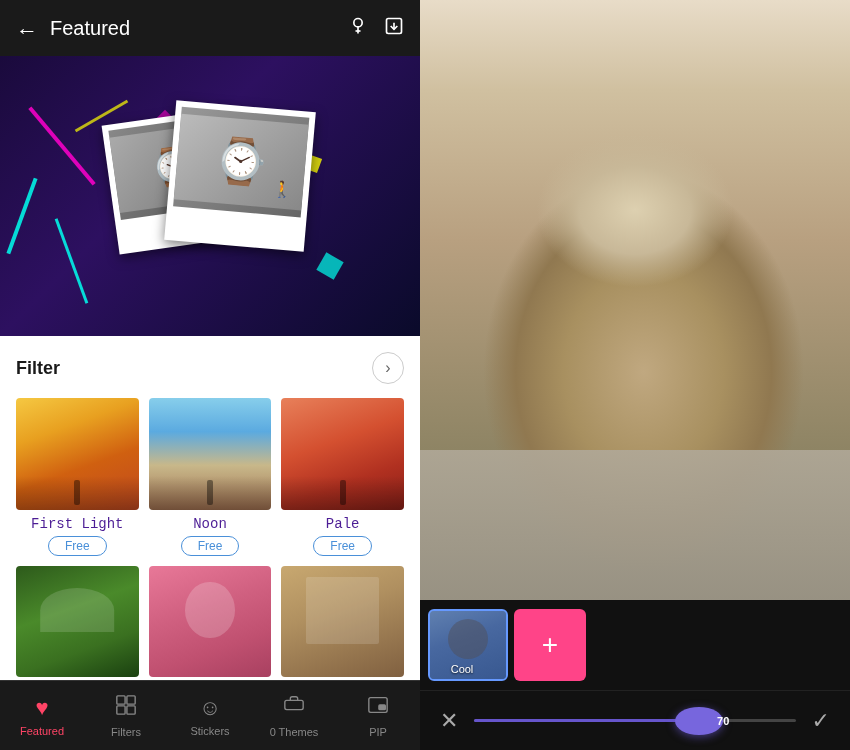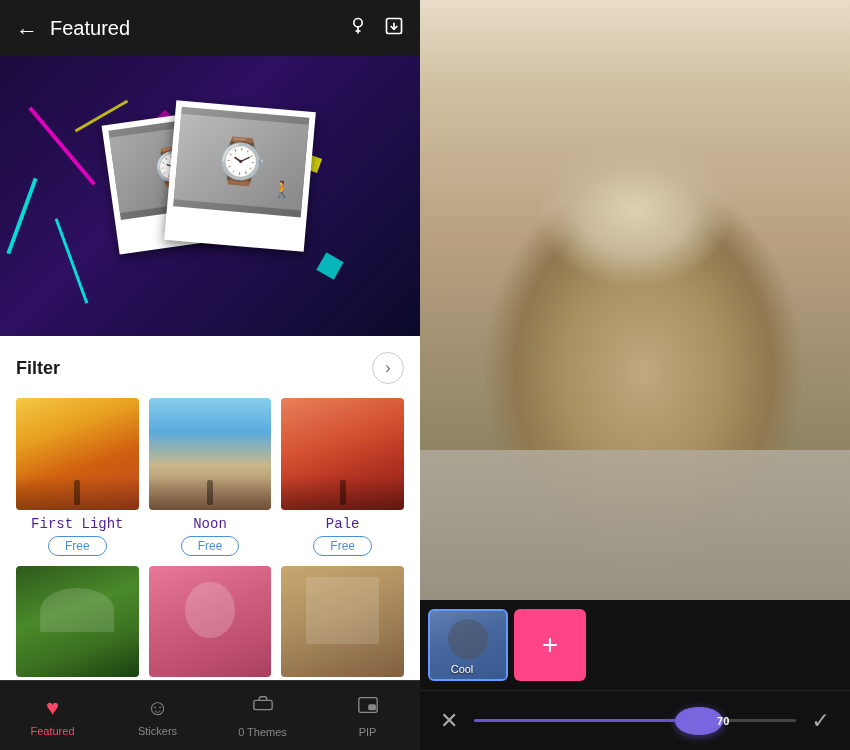--- a/index.html
+++ b/index.html
@@ -528,20 +528,31 @@
       </div>
     </div>
   </div>
 
   <div class="bottom-nav">
     <div class="nav-item active">
       <span class="nav-icon" style="color:#ff4466;">♥</span>
       <span class="nav-label" style="color:#ff4466;">Featured</span>
     </div>
     <div class="nav-item">
+      <span class="nav-icon">
+        <svg width="22" height="22" viewBox="0 0 24 24" fill="none" stroke="#888" stroke-width="1.5">
+          <rect x="2" y="2" width="9" height="9" rx="1"></rect>
+          <rect x="13" y="2" width="9" height="9" rx="1"></rect>
+          <rect x="2" y="13" width="9" height="9" rx="1"></rect>
+          <rect x="13" y="13" width="9" height="9" rx="1"></rect>
+        </svg>
+      </span>
+      <span class="nav-label">Filters</span>
+    </div>
+    <div class="nav-item">
       <span class="nav-icon">☺</span>
       <span class="nav-label">Stickers</span>
     </div>
     <div class="nav-item">
       <span class="nav-icon">
         <svg width="22" height="22" viewBox="0 0 24 24" fill="none" stroke="#888" stroke-width="1.5">
           <path d="M20 7H4c-1 0-2 1-2 2v6c0 1 1 2 2 2h16c1 0 2-1 2-2V9c0-1-1-2-2-2z"></path>
           <path d="M8 7V5c0-1 1-2 2-2h4c1 0 2 1 2 2v2"></path>
           <line x1="12" y1="12" x2="12" y2="12.01" stroke-width="3"></line>
         </svg>

